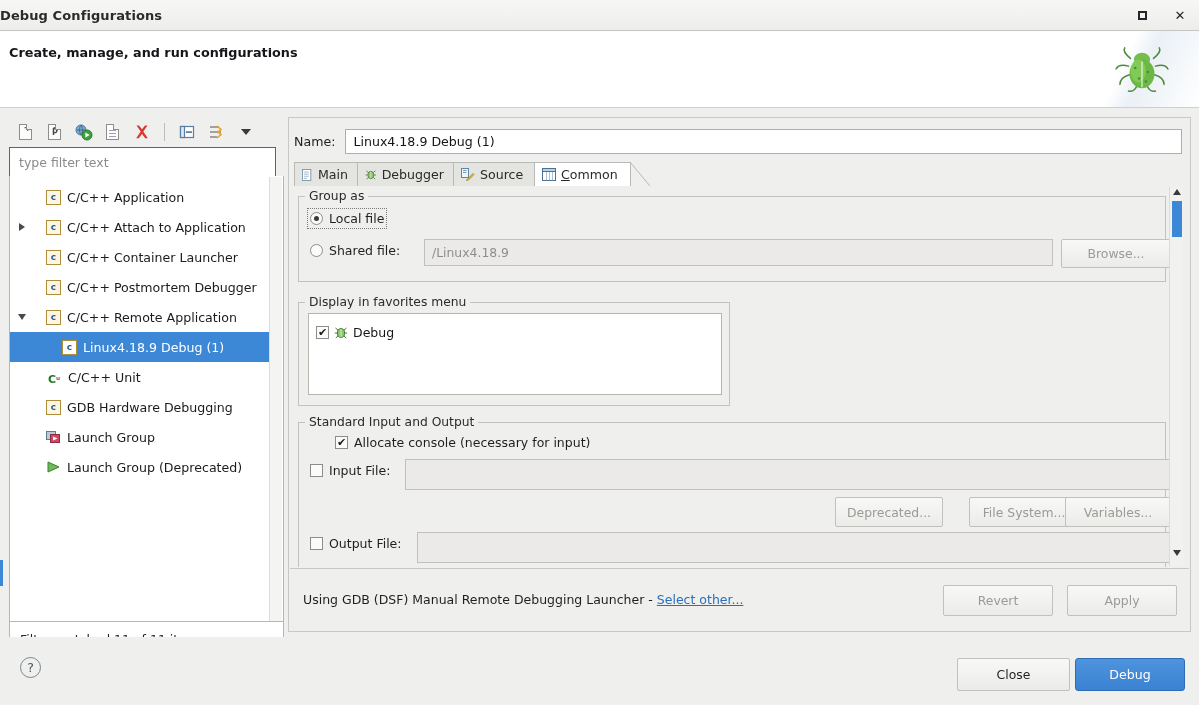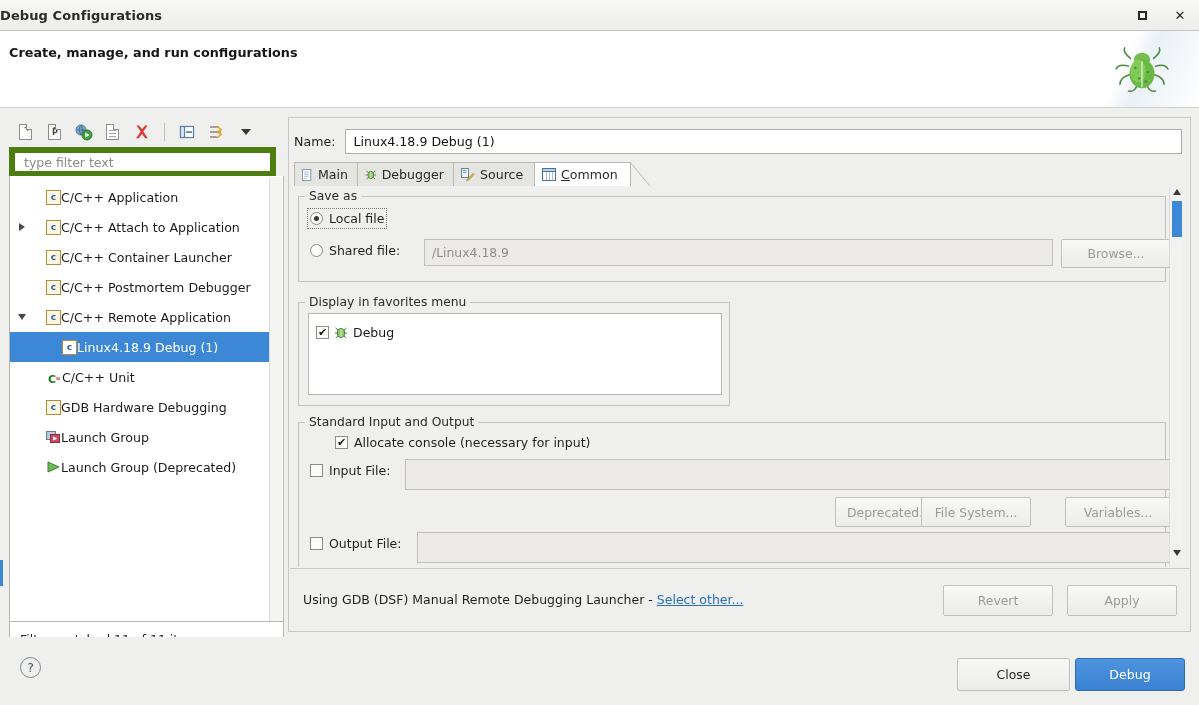--- a/index.html
+++ b/index.html
@@ -44,34 +44,34 @@
   .tbtn { width: 23px; height: 23px; position: relative; display: inline-flex; align-items: center; justify-content: center; }
   .tsep { width: 1px; height: 18px; background: #bdbdba; margin: 0 5px; }
 
   
   .doc { width: 13px; height: 16px; background: #fdfdfd; border: 1px solid #8d8d8a; position: relative; }
   .doc::after { content:""; position:absolute; right:-1px; top:-1px; width:5px; height:5px; background:#efefed; border-left:1px solid #8d8d8a; border-bottom:1px solid #8d8d8a; }
   .plusgreen { position:absolute; right:-1px; top:-2px; color:#2d8a2d; font-size:10px; font-weight:700; line-height:1; }
   .doclines { position:absolute; left:2px; top:5px; width:7px; height:1px; background:#9aa4b0; box-shadow:0 3px 0 #9aa4b0, 0 6px 0 #9aa4b0; }
 
   .filterbox {
-    width: 267px; height: 30px; background: #fff; border: 6px solid #4d7c0f;
+    width: 267px; height: 30px; background: #fff; border: 1px solid #4d7c0f;
     display: flex; align-items: center; padding: 0 9px; color: #8b8b88; font-size: 12.5px;
   }
   .treebox {
     width: 275px; height: 446px; background: #fff; border: 1px solid #b6b6b2; border-top: none;
     position: relative; overflow: hidden; margin-top: -1px;
   }
   .treelist { position: absolute; left: 0; top: 6px; width: 256px; }
   .trow { height: 30px; display: flex; align-items: center; position: relative; padding-left: 4px; }
   .trow.sel { background: #3d87d7; color: #fff; }
   .twist { width: 16px; height: 30px; display: flex; align-items: center; justify-content: center; }
   .twist.collapsed::before { content:""; border-left: 6px solid #4a4a4a; border-top: 4.5px solid transparent; border-bottom: 4.5px solid transparent; }
   .twist.expanded::before { content:""; border-top: 6px solid #4a4a4a; border-left: 4.5px solid transparent; border-right: 4.5px solid transparent; }
-  .tlabel { margin-left: 0; font-size: 12.6px; white-space: nowrap; text-align: right; }
+  .tlabel { margin-left: 6px; font-size: 12.6px; white-space: nowrap; text-align: right; }
   .indent16 { margin-left: 16px; }
   .indent32 { margin-left: 32px; }
 
   
   .cicon { width: 15px; height: 15px; border: 1px solid #b08d3a; background: #fdf6e2; display:inline-flex; align-items:center; justify-content:center; font-size:9px; font-weight:700; color:#2b5c9e; line-height:1; }
   .cicon.selwhite { background:#fff; }
   .cuicon { width: 16px; height: 15px; display:inline-flex; align-items:flex-end; justify-content:center; font-size:11px; font-weight:700; color:#1f7a1f; line-height:1; }
   .lgicon { width: 15px; height: 14px; position: relative; }
 
   .treescroll { position: absolute; right: 1px; top: 1px; width: 13px; height: 444px; background: #f4f4f2; border-left: 1px solid #dcdcd9; }
@@ -393,21 +393,21 @@
       </div>
       <div class="tabtail" style="left:332px;width:558px;"></div>
       <svg style="position:absolute;left:336px;top:0px;" width="22" height="24" viewBox="0 0 22 24">
         <path d="M0 0 L20 24" stroke="#b9b9b5" stroke-width="1" fill="none"></path>
       </svg>
     </div>
 
     <div class="contentpane">
 
       <div class="group" style="left:4px; top:10px; width:868px; height:86px;">
-        <span class="glabel">Save as</span>
+        <span class="glabel">Group as</span>
 
         <div class="ctl focusring" style="left:11px; top:14px;">
           <span class="radio on"></span>
           <span class="lbl">Local file</span>
         </div>
 
         <div class="ctl" style="left:11px; top:46px;">
           <span class="radio"></span>
           <span class="lbl">Shared file:</span>
         </div>
@@ -456,21 +456,21 @@
           <span class="cbox"></span>
           <span class="lbl">Input File:</span>
         </div>
         <div class="tfield" style="left:106px; top:36px; width:766px; height:31px;">
           <span></span>
         </div>
 
         <div class="btn" style="left:536px; top:74px; width:108px;">
           <span>Deprecated...</span>
         </div>
-        <div class="btn" style="left:622px; top:74px; width:110px;">
+        <div class="btn" style="left:670px; top:74px; width:110px;">
           <span>File System...</span>
         </div>
         <div class="btn" style="left:766px; top:74px; width:106px;">
           <span>Variables...</span>
         </div>
 
         <div class="ctl" style="left:11px; top:113px;">
           <span class="cbox"></span>
           <span class="lbl">Output File:</span>
         </div>

